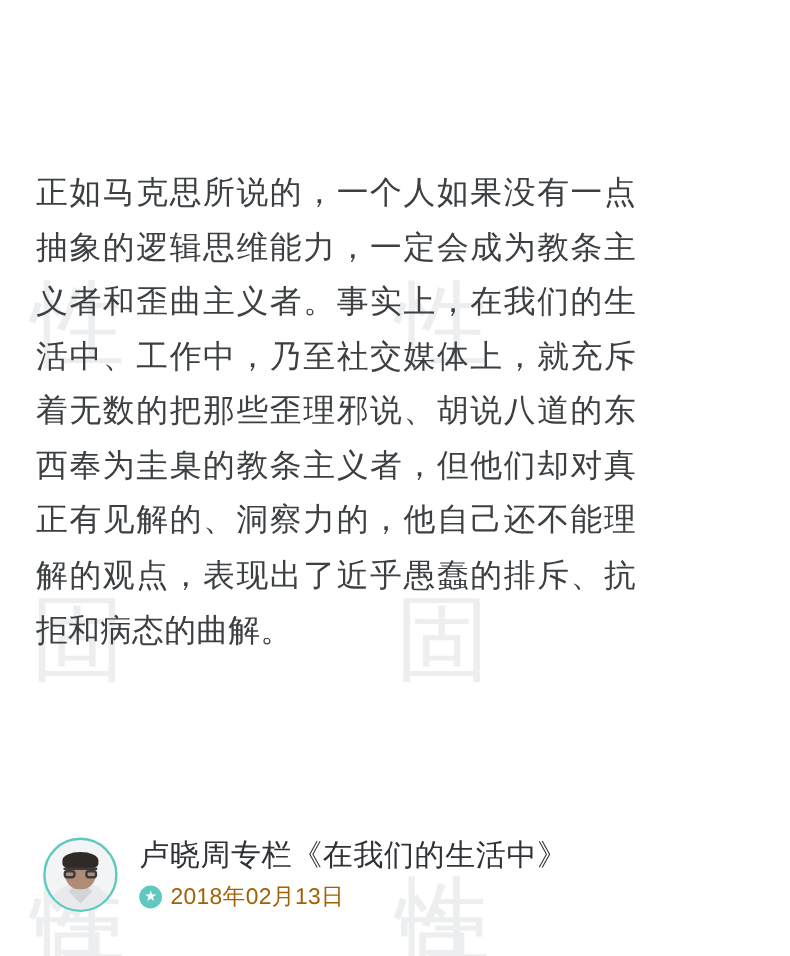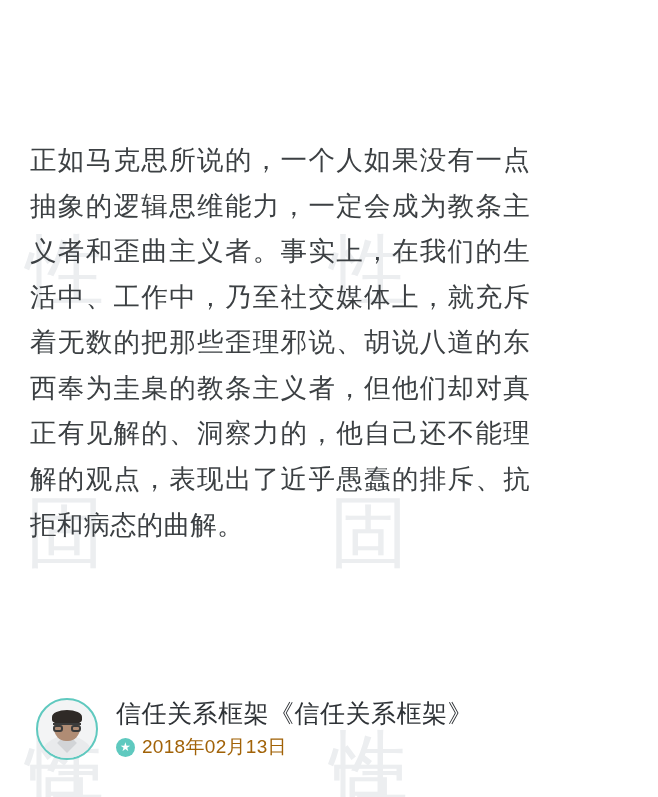--- a/index.html
+++ b/index.html
@@ -223,20 +223,20 @@
 
   <div id="avatar">
     <div class="body"></div>
     <div class="collar"></div>
     <div class="head"></div>
     <div class="hair"></div>
     <div class="glasses"></div>
   </div>
 
   <div id="byline-text">
-    <div id="byline-title">信任关系框架《信任关系框架》</div>
+    <div id="byline-title">卢晓周专栏《在我们的生活中》</div>
     <div id="byline-date-row">
       <div id="verified-badge">★</div>
       <div id="byline-date">2018年02月13日</div>
     </div>
   </div>
 
 </div>
 
 </body></html>

